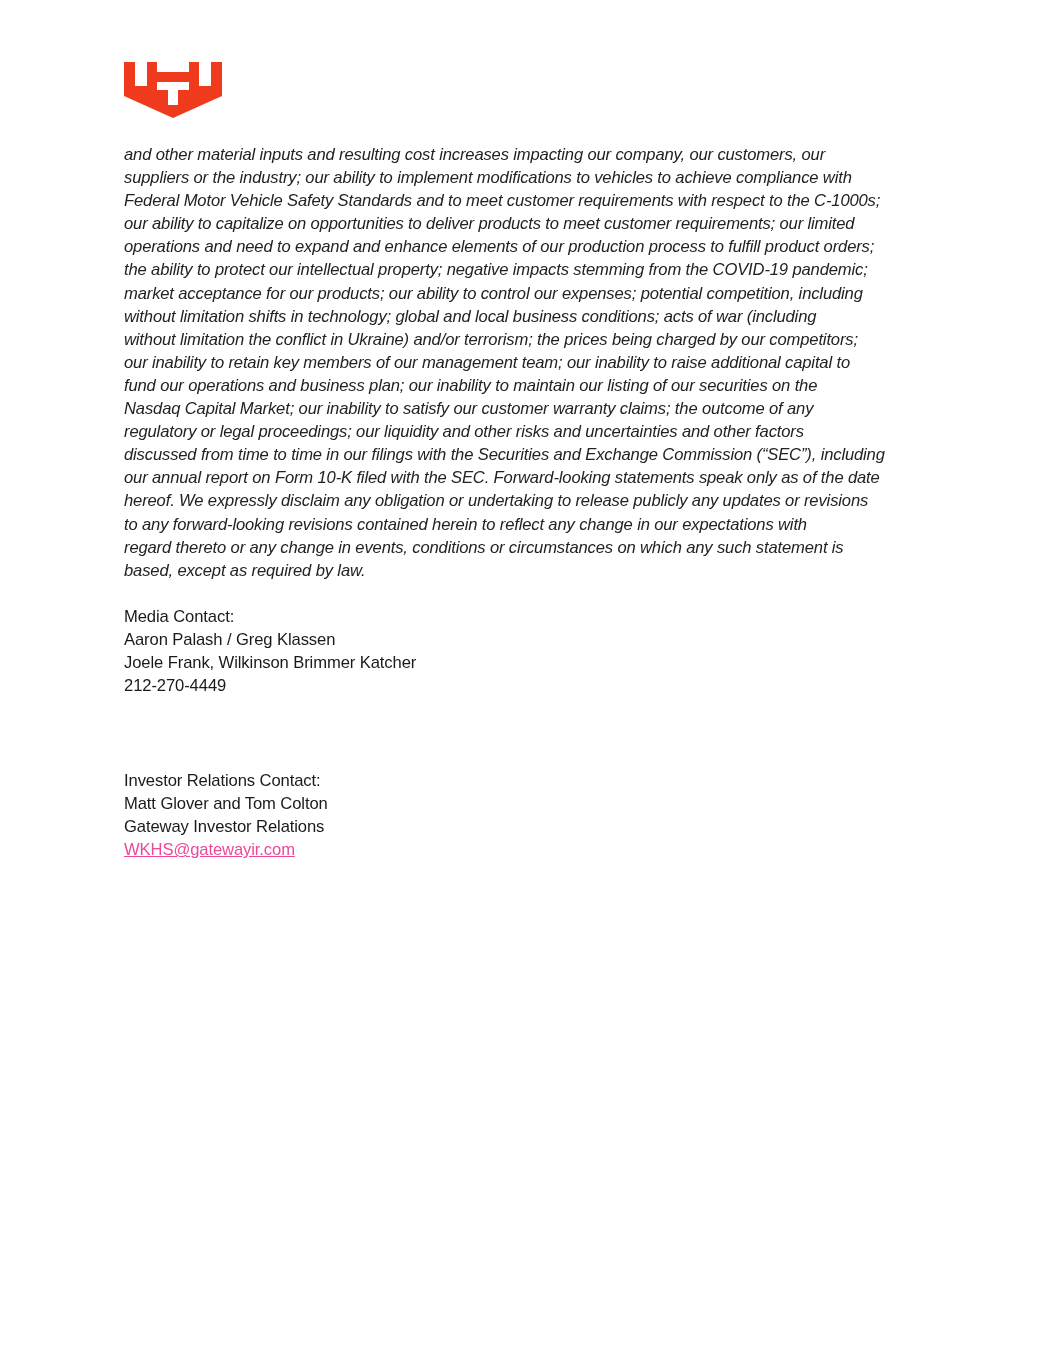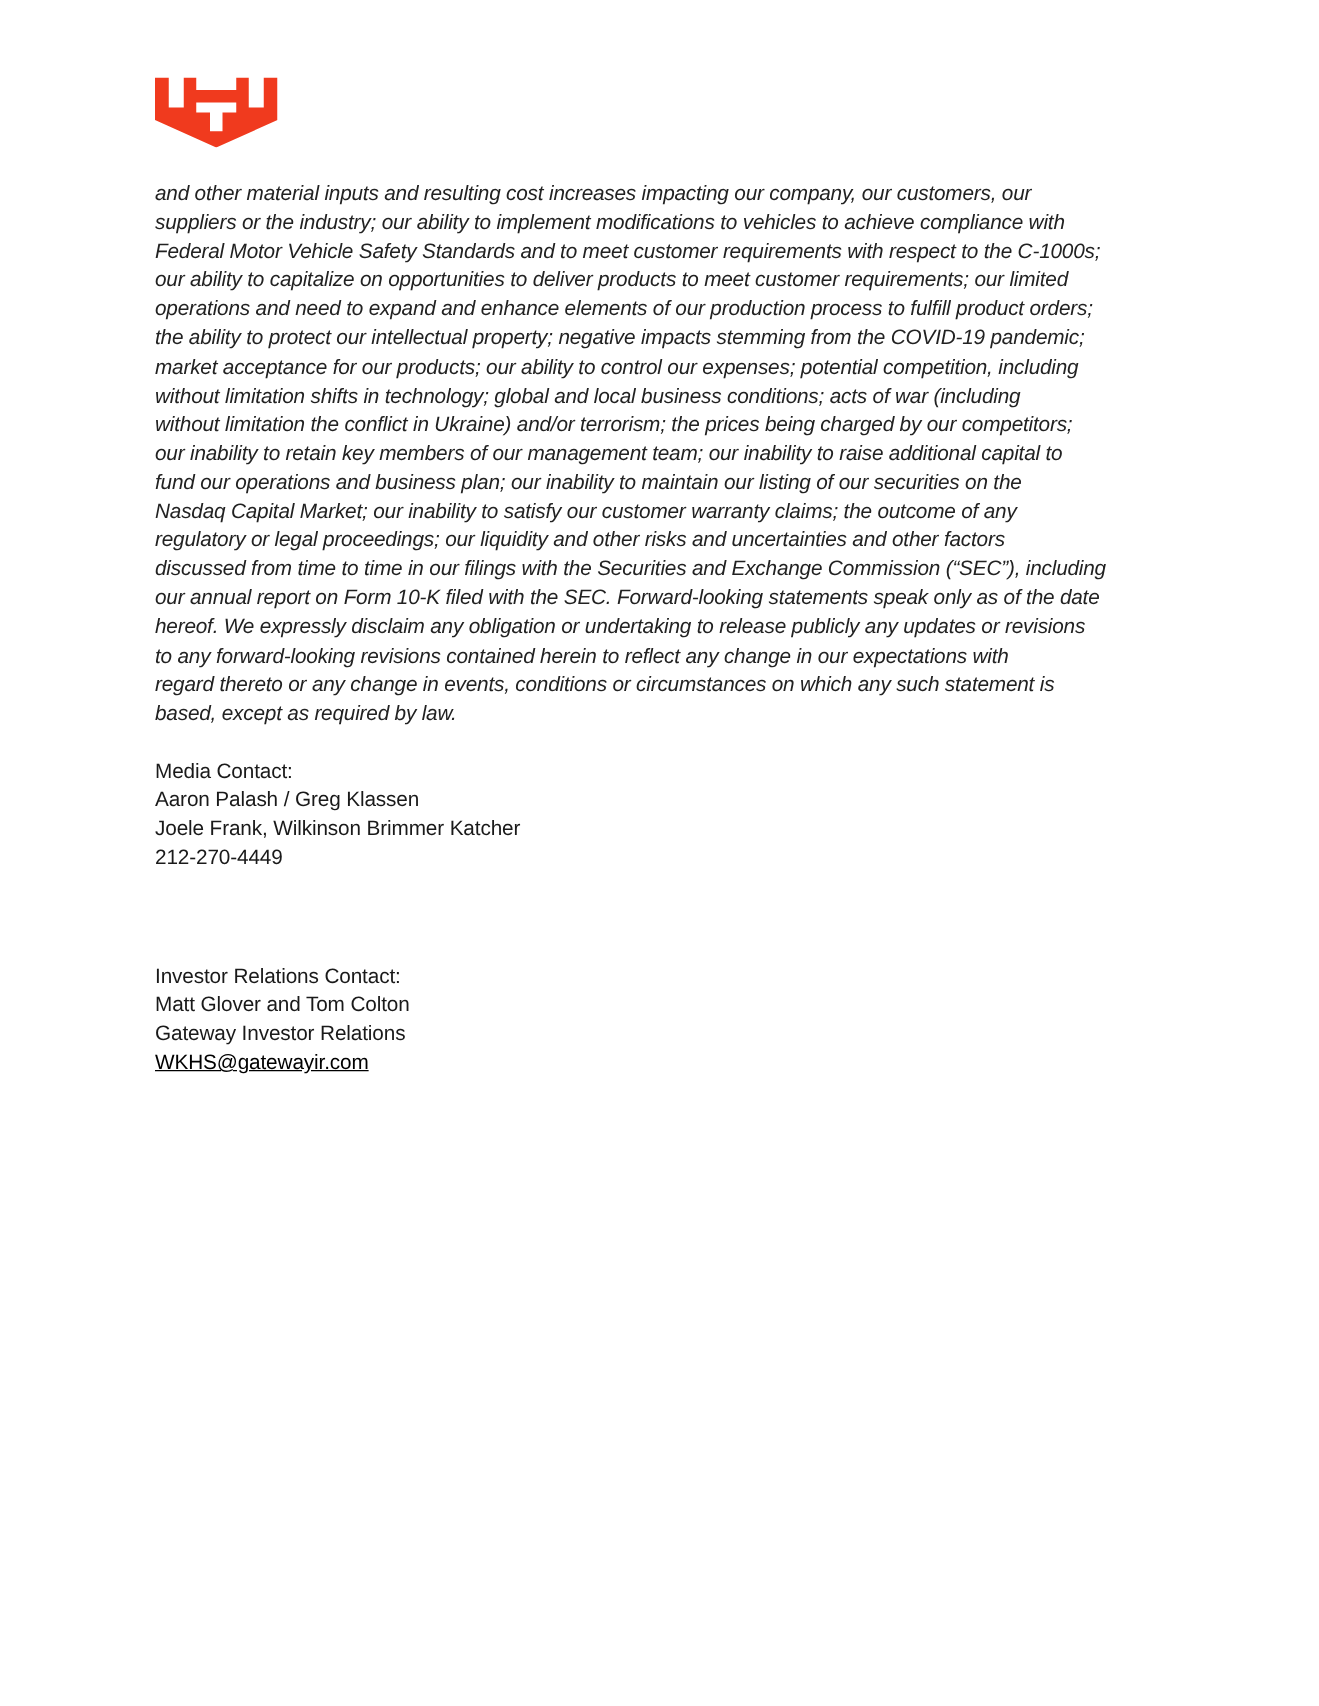--- a/index.html
+++ b/index.html
@@ -49,21 +49,21 @@
       white-space: nowrap;
       font-size: 16.6px;
       line-height: 23.1px;
       letter-spacing: -0.1px;
       color: #1a1a1a;
     }
     .contact-heading {
       font-weight: normal;
     }
     .contact-link {
-      color: #000000;
+      color: #ec4899;
       cursor: pointer;
     }
   </style>
 </head>
 <body>
 
 <div class="logo">
   <svg width="98" height="56" viewBox="0 0 98 56" xmlns="http://www.w3.org/2000/svg">
     <path fill="#f03a1e" d="
       M0 0 H11 V24 H23 V0 H33 V10 H65 V0 H75 V24 H87 V0 H98

